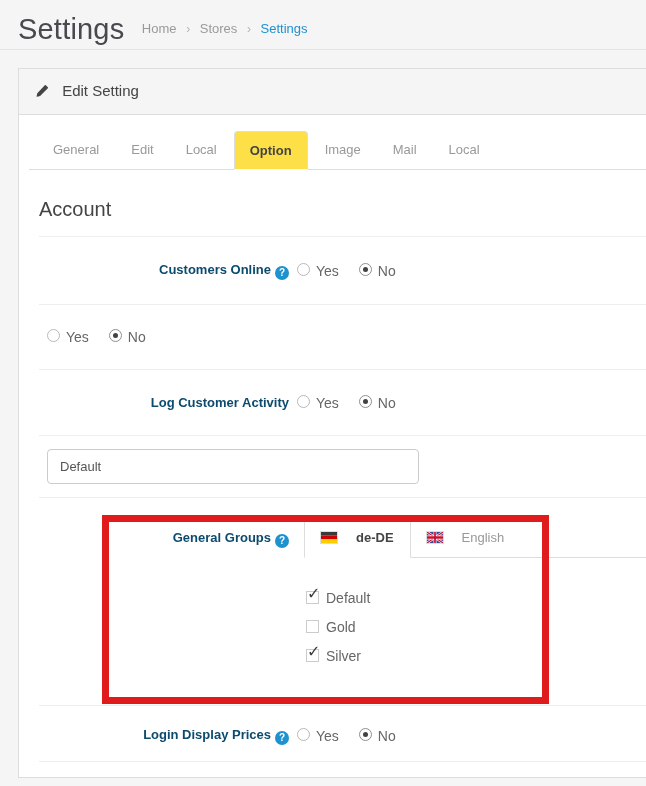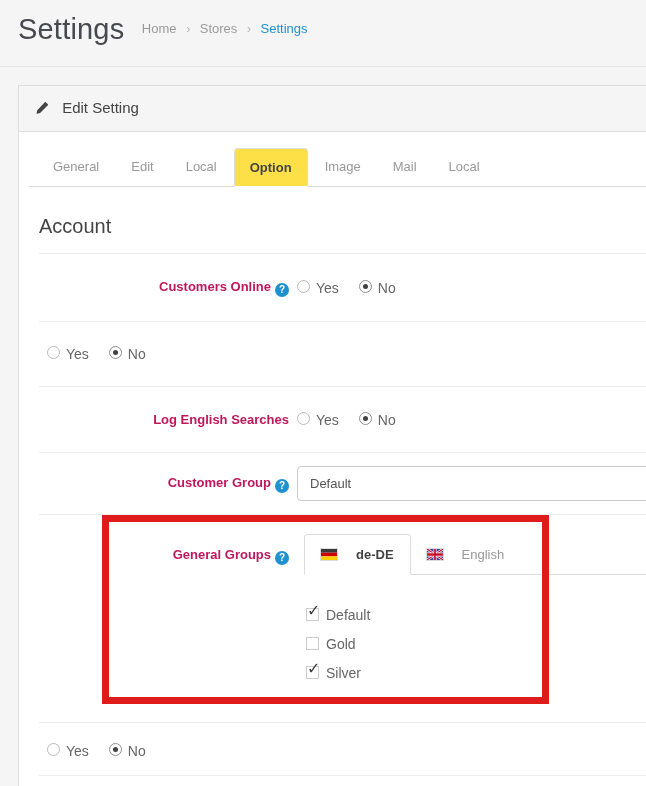--- a/index.html
+++ b/index.html
@@ -7,21 +7,21 @@
   body {
     position: relative;
     overflow: hidden;
     background: #f5f5f5;
     font-family: "Liberation Sans", "DejaVu Sans", sans-serif;
     color: #444;
   }
 
   
   .page-header {
-    height: 67px;
+    height: 50px;
     padding: 13px 0 7px 18px;
     border-bottom: 1px solid #e4e4e4;
     background: #f5f5f5;
     white-space: nowrap;
   }
   .page-title {
     display: inline-block;
     font-size: 29px;
     font-weight: 300;
     color: #47494e;
@@ -96,21 +96,21 @@
     display: flex;
     align-items: flex-start;
     border-bottom: 1px solid #eee;
   }
   .label-col {
     width: 250px;
     flex: 0 0 250px;
     text-align: right;
     font-size: 13px;
     font-weight: bold;
-    color: #be185d;
+    color: #0c4a6e;
     line-height: 17px;
   }
   .control-col { margin-left: 8px; flex: 1 1 auto; min-width: 0; }
 
   .row-radio   { padding: 24px 0; align-items: center; }
   .row-radio .label-col { padding-top: 0; }
   .row-select  { padding: 13px 0; align-items: center; }
   .row-groups  { padding: 19px 0 28px 0; }
   .row-groups .label-col { padding-top: 12px; }
   .row-login   { padding: 20px 0 16px 0; align-items: center; }
@@ -290,38 +290,35 @@
           </span>
           <span class="radio-option">
             <span class="radio checked"></span>
             <span class="opt-label">No</span>
           </span>
         </div>
       </div>
 
       <div class="form-row row-radio">
         <div class="label-col">
-          <span>Log English Searches</span>
+          <span>Log Customer Activity</span>
         </div>
         <div class="control-col radio-group">
           <span class="radio-option">
             <span class="radio"></span>
             <span class="opt-label">Yes</span>
           </span>
           <span class="radio-option">
             <span class="radio checked"></span>
             <span class="opt-label">No</span>
           </span>
         </div>
       </div>
 
       <div class="form-row row-select">
-        <div class="label-col">
-          <span>Customer Group</span><span class="help-icon"></span>
-        </div>
         <div class="control-col">
           <div class="select-box">
             <span>Default</span>
           </div>
         </div>
       </div>
 
       <div class="form-row row-groups">
         <div class="label-col">
           <span>General Groups</span><span class="help-icon"></span>
@@ -362,20 +359,23 @@
             </div>
             <div class="cbx-row">
               <span class="cbx checked"></span>
               <span class="cbx-label">Silver</span>
             </div>
           </div>
         </div>
       </div>
 
       <div class="form-row row-login">
+        <div class="label-col">
+          <span>Login Display Prices</span><span class="help-icon"></span>
+        </div>
         <div class="control-col radio-group">
           <span class="radio-option">
             <span class="radio"></span>
             <span class="opt-label">Yes</span>
           </span>
           <span class="radio-option">
             <span class="radio checked"></span>
             <span class="opt-label">No</span>
           </span>
         </div>

